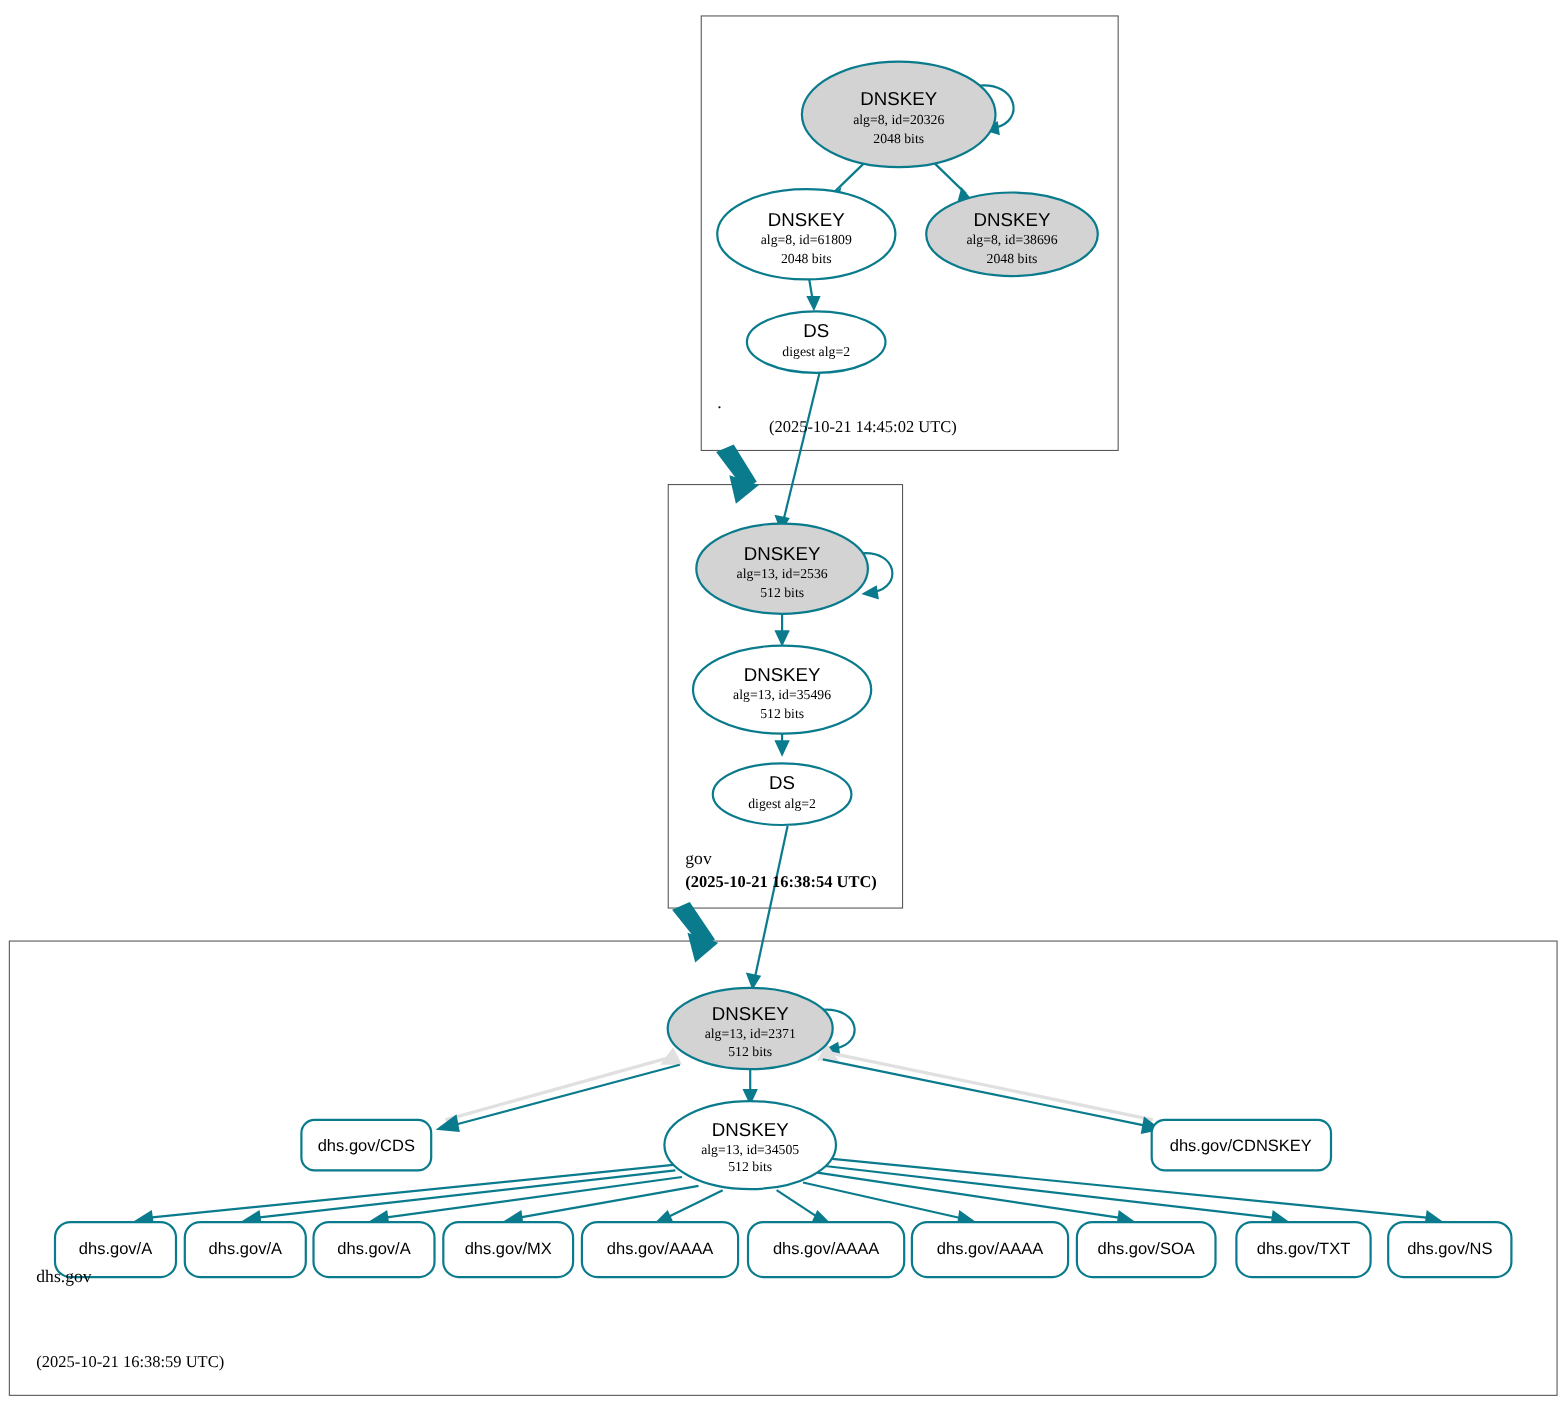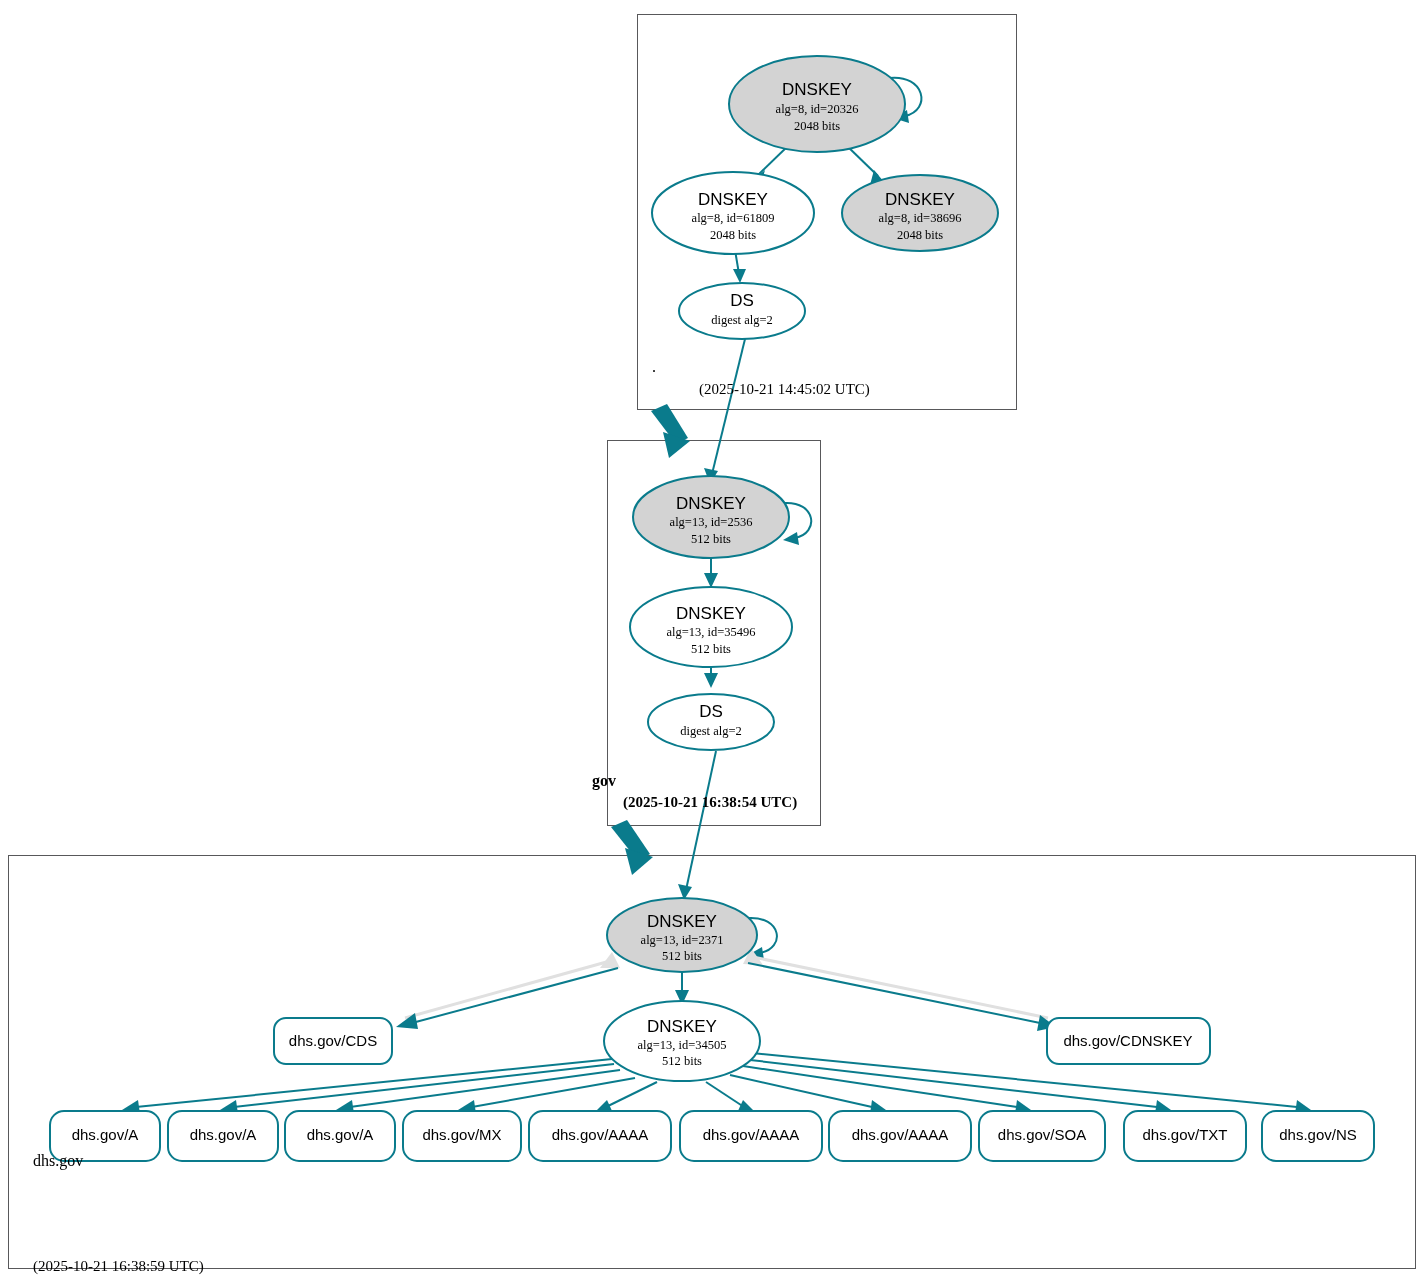--- a/index.html
+++ b/index.html
@@ -95,25 +95,25 @@
 
 <div id="canvas">
 
   <div class="zone-box" style="left:637px; top:14px; width:380px; height:396px;"></div>
   <div class="zone-box" style="left:607px; top:440px; width:214px; height:386px;"></div>
   <div class="zone-box" style="left:8px; top:855px; width:1408px; height:414px;"></div>
 
   <div class="zone-label zone-name" style="left:652px; top:358px;">.</div>
   <div class="zone-label zone-time" style="left:652px; top:381px;margin-left:47px;">(2025-10-21 14:45:02 UTC)</div>
 
-  <div class="zone-label zone-name" style="left:592px; top:772px;font-weight:bold;">gov</div>
+  <div class="zone-label zone-name" style="left:623px; top:772px;">gov</div>
   <div class="zone-label zone-time" style="left:623px; top:794px;font-weight:bold;">(2025-10-21 16:38:54 UTC)</div>
 
   <div class="zone-label zone-name" style="left:33px; top:1152px;font-family:Liberation Serif, serif;">dhs.gov</div>
-  <div class="zone-label zone-time" style="left:33px; top:1231px;margin-top:27px;">(2025-10-21 16:38:59 UTC)</div>
+  <div class="zone-label zone-time" style="left:33px; top:1231px;">(2025-10-21 16:38:59 UTC)</div>
 
   <svg class="layer" id="edges" viewBox="0 0 1424 1278">
 
     <g>
       <path class="edge" d="M 889,78 C 925,74 932,110 905,116"></path>
       <polygon class="ahead" points="907,110 893,118 909,123"></polygon>
     </g>
 
     <g>
       <path class="edge" d="M 790,144 L 757,176"></path>

